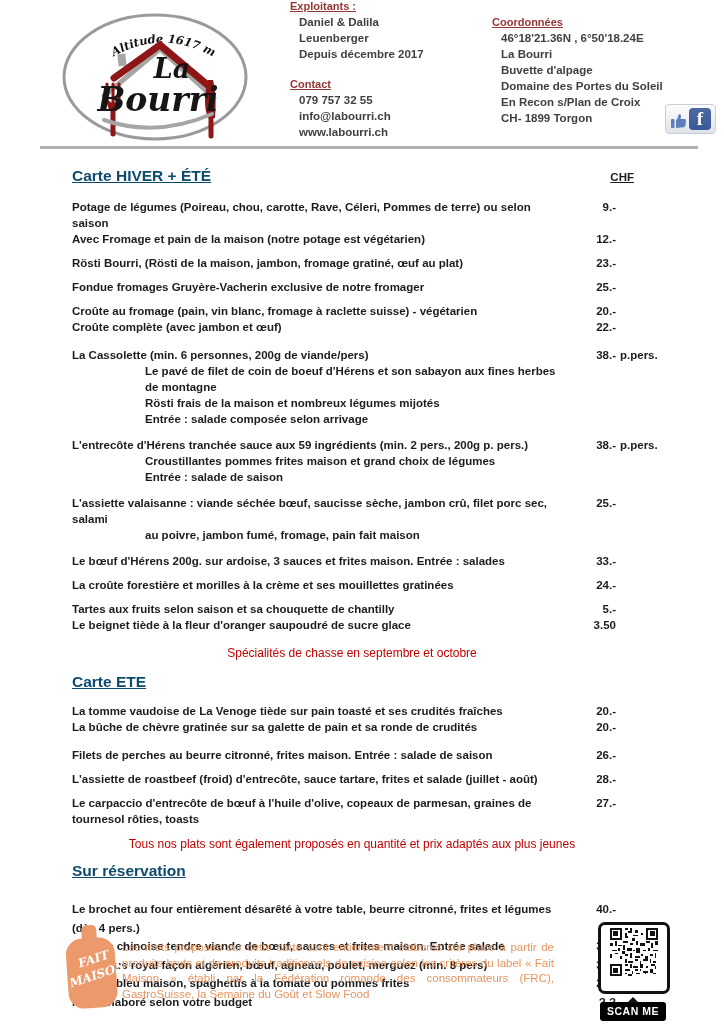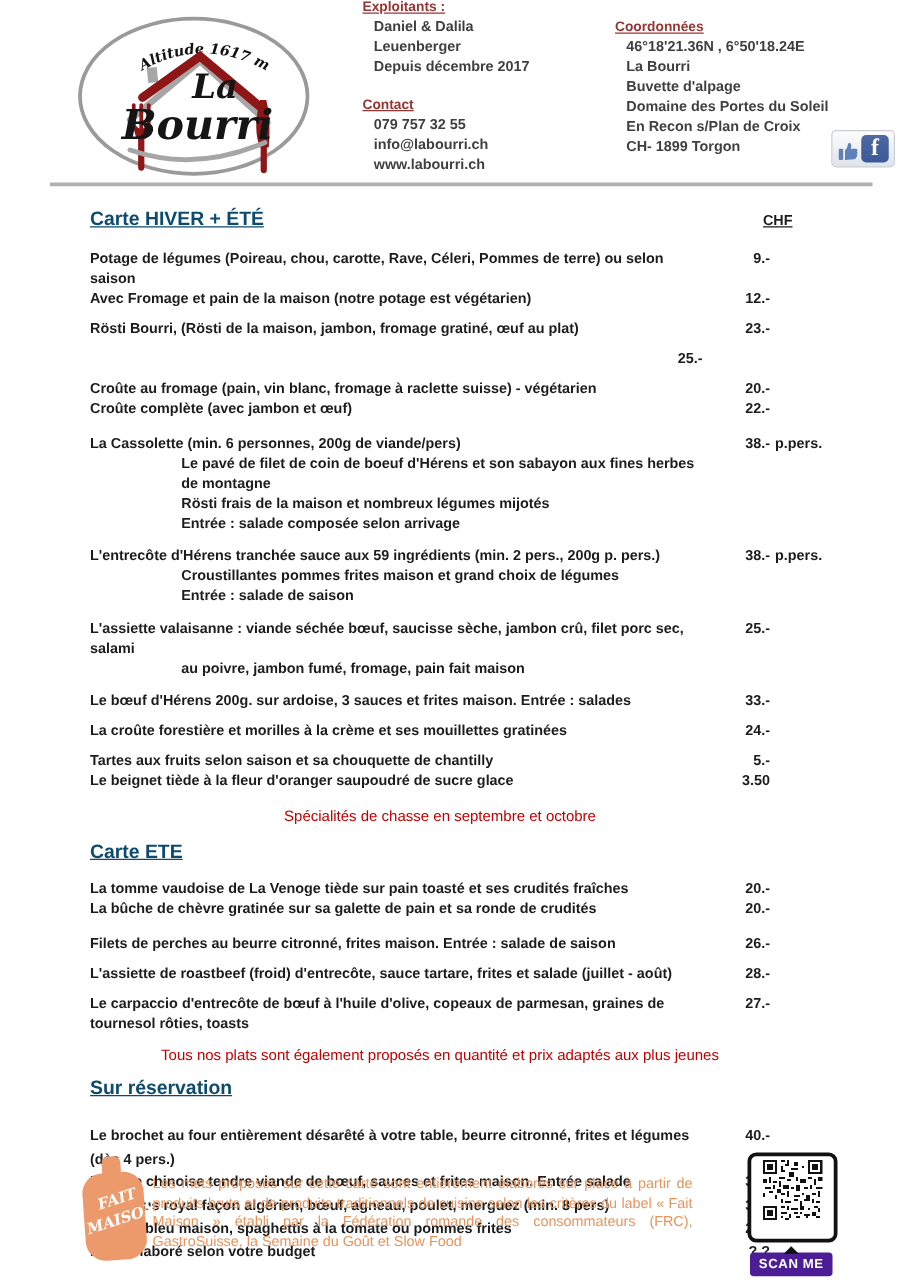--- a/index.html
+++ b/index.html
@@ -34,21 +34,21 @@
   .note{color:#C00000;font-weight:normal;font-size:12px;text-align:center;margin-top:13px;margin-right:30px;}
   .sec2{margin-top:13px;} .sec3{margin-top:11px;}
   .sec3 .row{line-height:18.5px;}
   
   .footer{position:absolute;left:60px;top:924px;right:56px;}
   .board{position:absolute;left:0;top:0;}
   .fm-note{position:absolute;left:62px;top:16px;width:432px;margin:0;
     color:#E8945E;font-size:11.5px;font-weight:normal;line-height:15.5px;text-align:justify;}
   .qr-block{position:absolute;right:0;top:-2px;width:70px;text-align:center;}
   .qr-frame{width:60px;height:60px;margin:0 auto;background:#fff;border:3px solid #111;border-radius:7px;padding:3px;}
-  .scan{position:relative;display:inline-block;margin-top:8px;background:#4c1d95;color:#fff;
+  .scan{position:relative;display:inline-block;margin-top:8px;background:#000000;color:#fff;
     font-size:10.5px;font-weight:bold;letter-spacing:.5px;padding:3px 7px 4px;border-radius:3px;}
   .scan::before{content:"";position:absolute;top:-5px;left:50%;margin-left:-6px;
     border-left:6px solid transparent;border-right:6px solid transparent;border-bottom:6px solid #111;}
 </style>
 </head>
 <body>
 
 <div class="page">
 
   <div class="header">
@@ -133,20 +133,21 @@
         <span class="itext">Avec Fromage et pain de la maison (notre potage est végétarien)</span>
         <span class="price">12.-</span>
         <span class="suffix"></span>
       </div>
     <div class="row g8">
         <span class="itext">Rösti Bourri, (Rösti de la maison, jambon, fromage gratiné, œuf au plat)</span>
         <span class="price">23.-</span>
         <span class="suffix"></span>
       </div>
     <div class="row g8">
+        <span class="itext">Fondue fromages Gruyère-Vacherin exclusive de notre fromager</span>
         <span class="price">25.-</span>
         <span class="suffix"></span>
       </div>
     <div class="row g8">
         <span class="itext">Croûte au fromage (pain, vin blanc, fromage à raclette suisse) - végétarien</span>
         <span class="price">20.-</span>
         <span class="suffix"></span>
       </div>
     <div class="row">
         <span class="itext">Croûte complète (avec jambon et œuf)</span>

